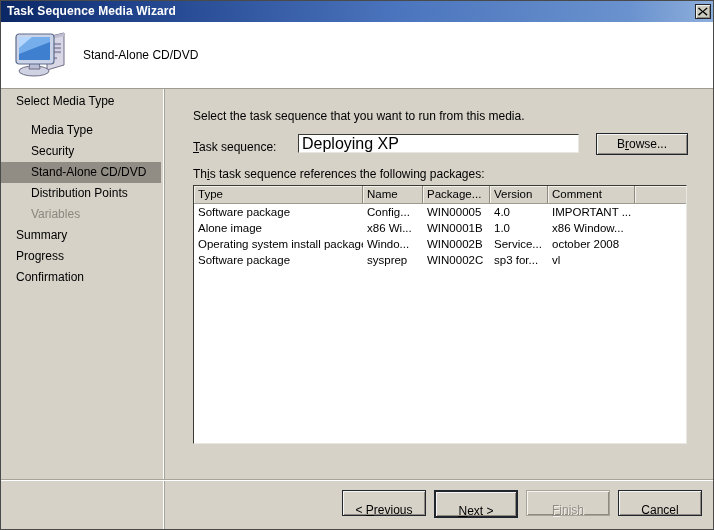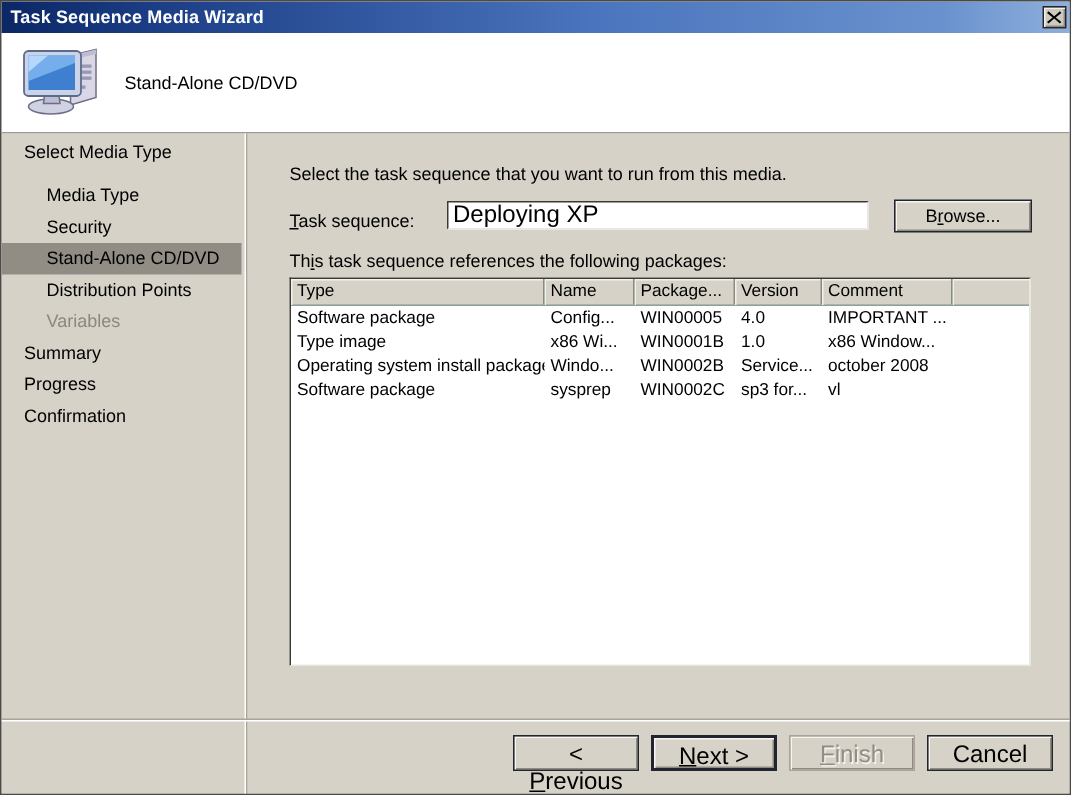--- a/index.html
+++ b/index.html
@@ -230,24 +230,24 @@
   }
   .wiz-button {
     position: absolute;
     top: 489px;
     width: 84px; height: 24px;
     background: #d6d2c8;
     border: 1px solid #20252e;
     box-shadow: inset 1px 1px 0 #f6f5f1, inset -1px -1px 0 #8e8a80;
     box-sizing: border-box;
     font-family: "Liberation Sans", sans-serif;
-    font-size: 16px;
+    font-size: 12px;
     color: #000000;
     cursor: pointer;
-    padding: 4px;
+    padding: 12px;
   }
   .wiz-button u { text-decoration: underline; }
   .wiz-button.defaulted { border: 2px solid #20252e; }
   .wiz-button.disabled {
     color: #918d85;
     text-shadow: 1px 1px 0 #f3f1ec;
     border: 1px solid #a8a49a;
     cursor: default;
   }
 
@@ -333,21 +333,21 @@
       <div id="list-body">
           <div class="data-row">
             <div class="cell" style="left: 0px; width: 169px;">Software package</div>
             <div class="cell" style="left: 169px; width: 60px;">Config...</div>
             <div class="cell" style="left: 229px; width: 67px;">WIN00005</div>
             <div class="cell" style="left: 296px; width: 58px;">4.0</div>
             <div class="cell" style="left: 354px; width: 87px;">IMPORTANT ...</div>
             <div class="cell" style="left: 441px; width: 52px;"></div>
           </div>
           <div class="data-row">
-            <div class="cell" style="left: 0px; width: 169px;">Type image</div>
+            <div class="cell" style="left: 0px; width: 169px;">Alone image</div>
             <div class="cell" style="left: 169px; width: 60px;">x86 Wi...</div>
             <div class="cell" style="left: 229px; width: 67px;">WIN0001B</div>
             <div class="cell" style="left: 296px; width: 58px;">1.0</div>
             <div class="cell" style="left: 354px; width: 87px;">x86 Window...</div>
             <div class="cell" style="left: 441px; width: 52px;"></div>
           </div>
           <div class="data-row">
             <div class="cell" style="left: 0px; width: 169px;">Operating system install package</div>
             <div class="cell" style="left: 169px; width: 60px;">Windo...</div>
             <div class="cell" style="left: 229px; width: 67px;">WIN0002B</div>

